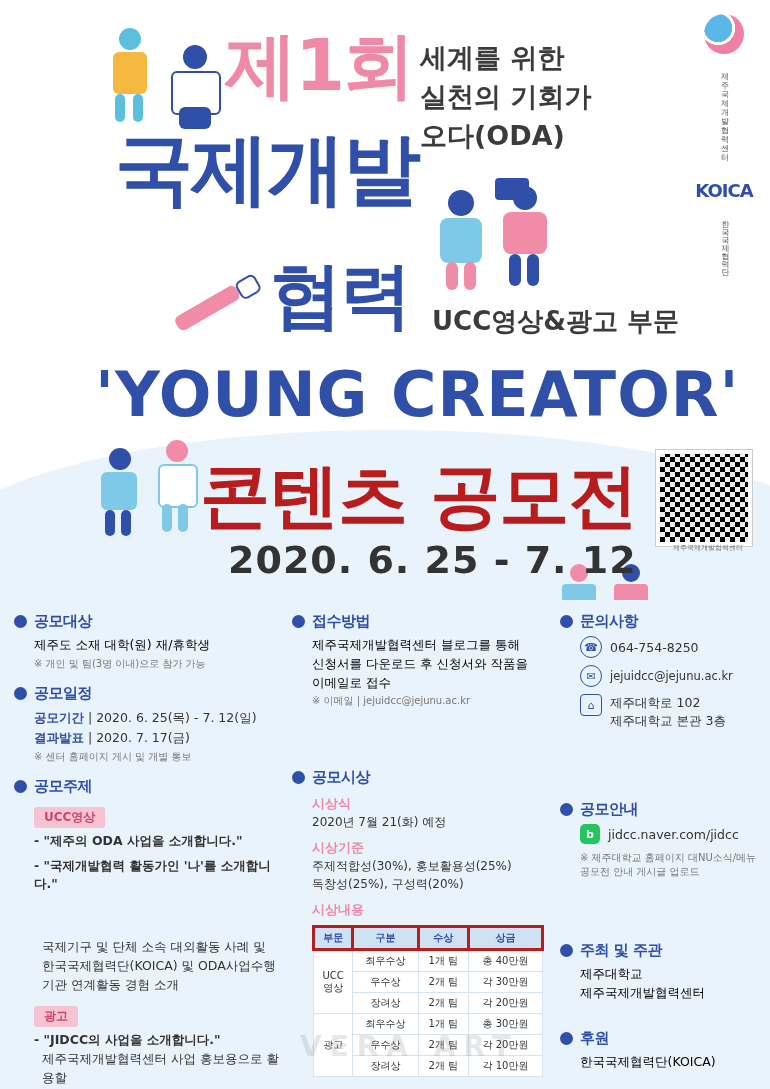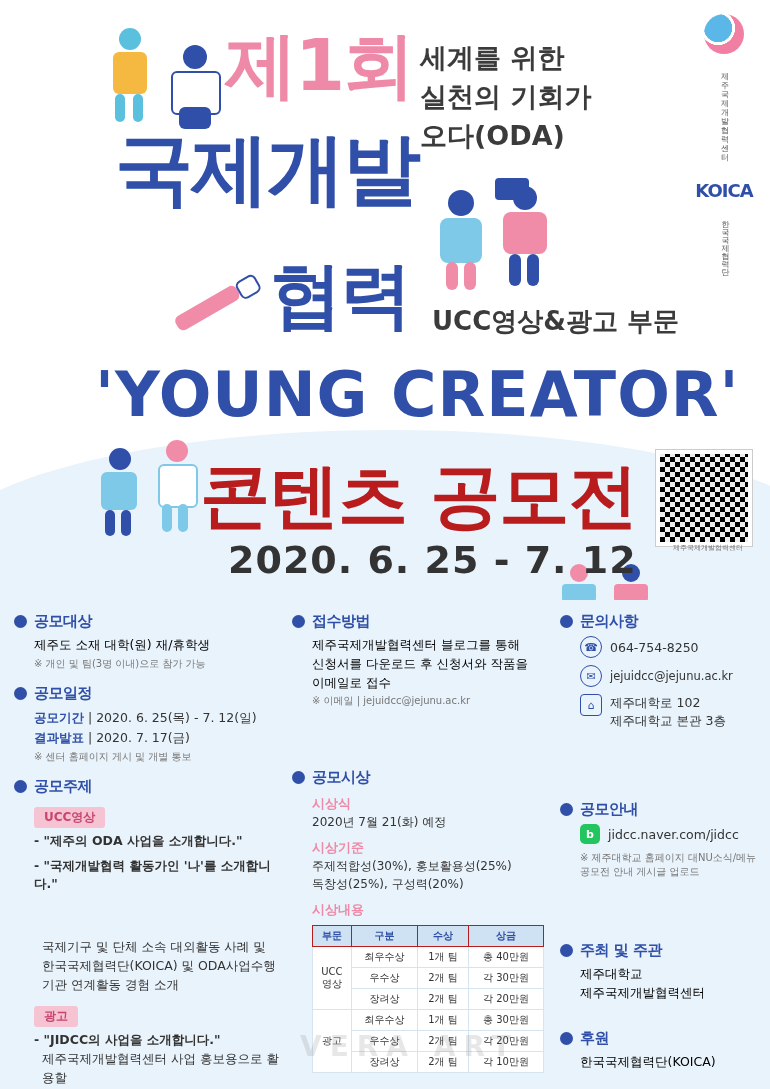--- a/index.html
+++ b/index.html
@@ -107,21 +107,21 @@
     display:inline-block;background:#f6c3d3;color:#c8456f;font-size:12px;font-weight:bold;
     padding:2px 10px;border-radius:3px;margin:6px 0 4px 20px;
   }
   .bullet{font-size:12.5px;color:#333;line-height:1.5;margin-left:20px;margin-bottom:6px;}
   .bullet .q{font-weight:bold;}
 
   .sub-h{font-size:13px;font-weight:bold;color:#ee8aa8;margin-left:20px;margin-top:8px;}
   .sub-b{font-size:12px;color:#333;line-height:1.5;margin-left:20px;}
 
   table.prize{margin-left:20px;margin-top:6px;border-collapse:collapse;font-size:10px;width:232px;}
-  table.prize th{background:#cfe2f3;color:#2f4fa8;font-weight:bold;padding:3px 2px;border:1px solid #b91c1c;}
+  table.prize th{background:#cfe2f3;color:#2f4fa8;font-weight:bold;padding:3px 2px;border:3px solid #b91c1c;}
   table.prize td{padding:3px 2px;border:1px solid #d6e4f0;text-align:center;color:#333;background:#fff;}
 
   .contact-row{display:flex;align-items:center;gap:8px;margin-left:20px;margin-bottom:7px;font-size:12.5px;color:#333;}
   .cicon{width:20px;height:20px;border:1.5px solid #2f4fa8;border-radius:4px;display:flex;align-items:center;justify-content:center;font-size:11px;color:#2f4fa8;flex:0 0 auto;}
   .cicon.circle{border-radius:50%;}
   .blogicon{width:20px;height:20px;border-radius:5px;background:#22c55e;color:#fff;display:flex;align-items:center;justify-content:center;font-size:11px;font-weight:bold;flex:0 0 auto;}
 
   .watermark{
     position:absolute;left:300px;top:1030px;font-size:28px;color:rgba(120,120,120,.18);
     letter-spacing:8px;font-weight:bold;pointer-events:none;

